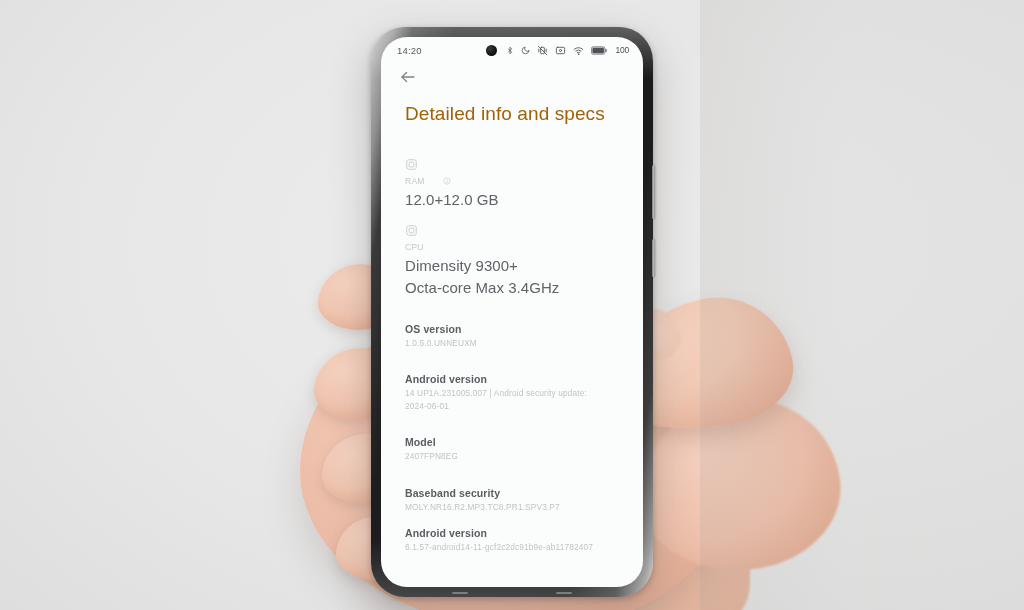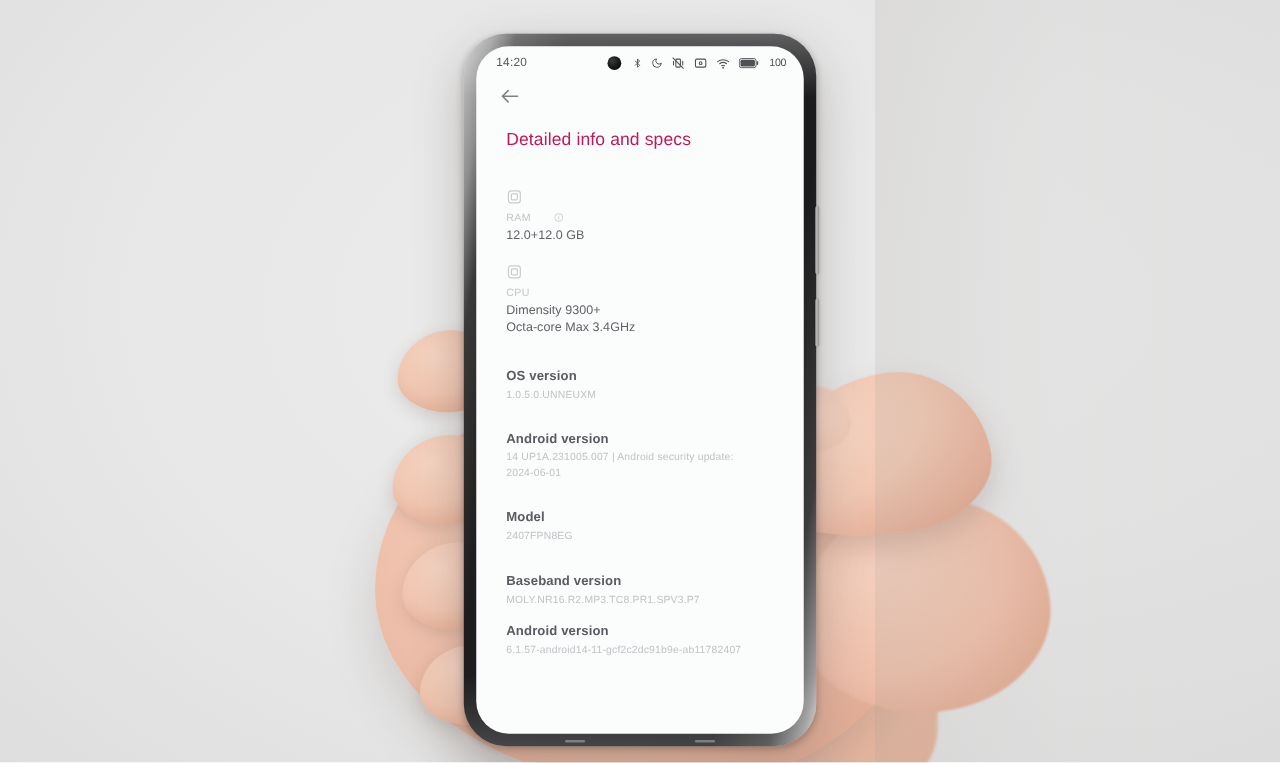--- a/index.html
+++ b/index.html
@@ -147,24 +147,24 @@
     background: radial-gradient(circle at 35% 32%, #3a3a3a 0%, #131313 60%, #000 100%);
     margin-right: 2px;
   }
 
   
   .backbar { padding: 9px 0 0 18px; }
   .back-arrow { width: 18px; height: 18px; color: #7d8286; cursor: pointer; }
 
   .page-title {
     margin: 10px 22px 0 24px;
-    font-size: 14px;
+    font-size: 19px;
     line-height: 1.45;
     font-weight: 400;
-    color: #be185d;
+    color: #a16207;
     letter-spacing: .1px;
   }
 
   .spec-list { padding: 30px 0 0 24px; }
 
   .spec-block { margin-bottom: 14px; }
   .spec-block.gap-lg { margin-bottom: 24px; }
 
   .chip-icon { width: 13px; height: 13px; color: #c8cbcd; display:block; margin-bottom: 5px; }
 
@@ -173,21 +173,21 @@
     color: #c3c6c9;
     letter-spacing: .25px;
     display: flex;
     align-items: center;
     gap: 18px;
     margin-bottom: 3px;
   }
   .info-dot { width: 8px; height: 8px; color: #c8cbcd; }
 
   .spec-val {
-    font-size: 10px;
+    font-size: 15px;
     color: #5f6367;
     line-height: 1.45;
     letter-spacing: .05px;
   }
 
   .spec-label {
     font-size: 10.5px;
     color: #595d61;
     letter-spacing: .1px;
     margin-bottom: 2px;
@@ -329,21 +329,21 @@
           <div class="spec-label">Android version</div>
           <div class="spec-sub">14 UP1A.231005.007 | Android security update: 2024-06-01</div>
         </div>
 
         <div class="spec-block gap-lg">
           <div class="spec-label">Model</div>
           <div class="spec-sub">2407FPN8EG</div>
         </div>
 
         <div class="spec-block">
-          <div class="spec-label">Baseband version</div>
+          <div class="spec-label">Baseband security</div>
           <div class="spec-sub">MOLY.NR16.R2.MP3.TC8.PR1.SPV3.P7</div>
         </div>
 
         <div class="spec-block">
           <div class="spec-label">Android version</div>
           <div class="spec-sub">6.1.57-android14-11-gcf2c2dc91b9e-ab11782407</div>
         </div>
 
       </div>
     </div>

